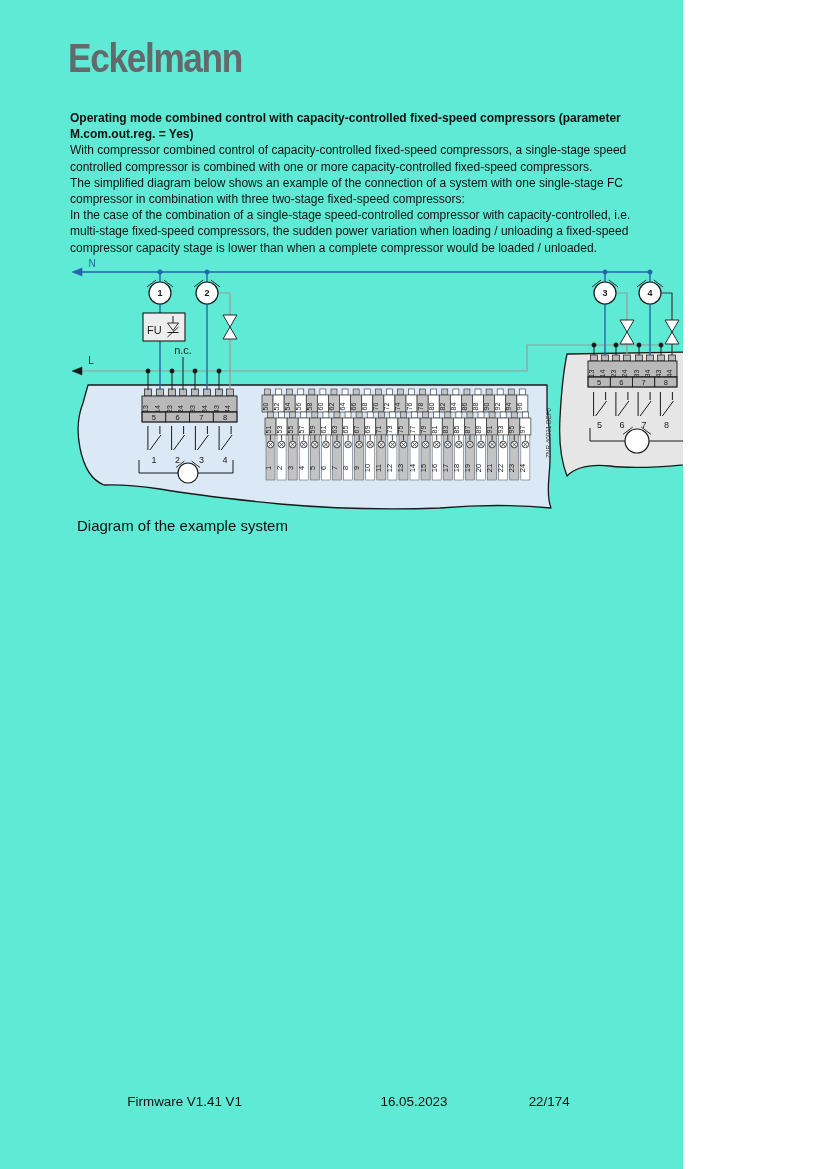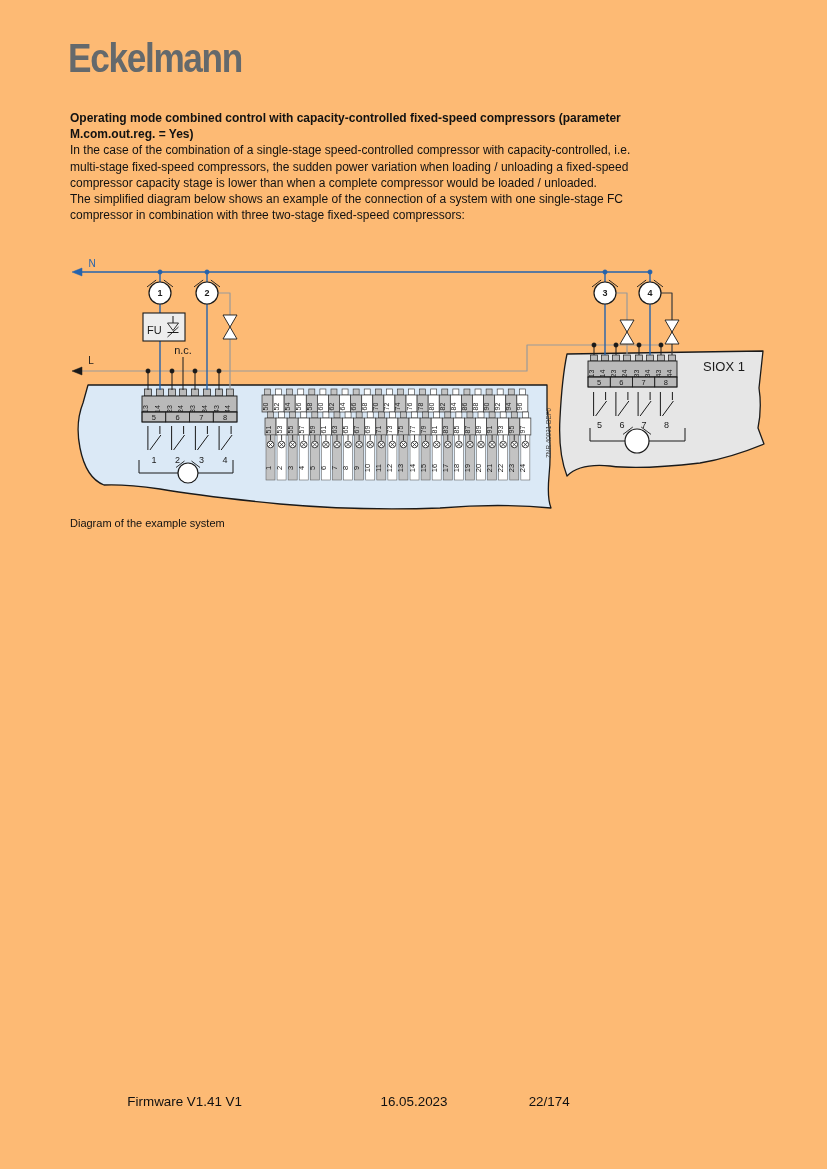--- a/index.html
+++ b/index.html
@@ -1,44 +1,46 @@
 <!DOCTYPE html>
 <html><head>
 <meta charset="utf-8">
 <style>
   html,body{margin:0;padding:0;background:#ffffff;}
   body{font-family:"Liberation Sans", sans-serif;color:#111;}
-  .page{position:relative;width:827px;height:1169px;background:#fdba74;overflow:hidden;}
+  .page{position:relative;width:683px;height:1169px;background:#5eead4;overflow:hidden;}
   .logo{position:absolute;left:68px;top:36px;font-size:40px;font-weight:bold;color:#64696c;
         letter-spacing:-1.5px;transform:scaleX(.88);transform-origin:left top;}
   .textblock{position:absolute;left:70px;top:110px;width:700px;font-size:12px;line-height:16.2px;}
   .textblock p{margin:0;white-space:pre-line;}
   .textblock .head{font-weight:bold;}
-  .caption{position:absolute;left:70px;top:517px;font-size:11px;}
+  .caption{position:absolute;left:77px;top:517px;font-size:15px;}
   .diagram{position:absolute;left:70px;top:258px;width:700px;height:268px;}
   .footer{position:absolute;left:70px;top:1094px;width:688px;font-size:13.4px;display:flex;}
   .footer .fl{flex:1;text-align:center;}
   .footer .fc{flex:1;text-align:center;}
   .footer .fr{flex:1;text-align:left;}
   svg text{font-family:"Liberation Sans", sans-serif;}
 </style>
 </head>
 <body>
 
 <div class="page">
   <div class="logo">Eckelmann</div>
 
   <div class="textblock">
     <p class="head">Operating mode combined control with capacity-controlled fixed-speed compressors (parameter
 M.com.out.reg. = Yes)</p>
+    <p>With compressor combined control of capacity-controlled fixed-speed compressors, a single-stage speed
+controlled compressor is combined with one or more capacity-controlled fixed-speed compressors.</p>
+    <p>The simplified diagram below shows an example of the connection of a system with one single-stage FC
+compressor in combination with three two-stage fixed-speed compressors:</p>
     <p>In the case of the combination of a single-stage speed-controlled compressor with capacity-controlled, i.e.
 multi-stage fixed-speed compressors, the sudden power variation when loading / unloading a fixed-speed
 compressor capacity stage is lower than when a complete compressor would be loaded / unloaded.</p>
-    <p>The simplified diagram below shows an example of the connection of a system with one single-stage FC
-compressor in combination with three two-stage fixed-speed compressors:</p>
   </div>
 
   <svg id="diagram-svg" class="diagram" viewBox="0 0 700 268">
       <path d="M18 127 H477 V150 Q482 190 479 218 Q477 240 481 250 Q430 245 370 250 Q290 253 210 246 Q130 238 90 231 Q55 226 34 227 Q16 220 10 190 Q5 165 13 145 Z" fill="#dbe9f6" stroke="#1a1a1a" stroke-width="1.3" stroke-linejoin="round"></path>
       <path d="M497 96 L693 93 L689 130 Q692 150 688 170 L694 186 Q660 200 630 205 Q570 212 540 208 Q510 205 497 218 Q488 195 490 160 Q492 120 497 96 Z" fill="#e6e6e6" stroke="#1a1a1a" stroke-width="1.3" stroke-linejoin="round"></path>
       <text x="633" y="113" font-size="13" fill="#1a1a1a" text-anchor="start" font-weight="normal">SIOX 1</text>
       <text x="480.5" y="200" font-size="6.3" fill="#444" text-anchor="start" font-weight="normal" transform="rotate(-90 480.5 200)">ZNR 40031 DEF0</text>
       <rect x="74.5" y="131" width="7" height="7" fill="#b9b9b9" stroke="#1a1a1a" stroke-width="0.7"></rect>
       <rect x="86.5" y="131" width="7" height="7" fill="#b9b9b9" stroke="#1a1a1a" stroke-width="0.7"></rect>
       <rect x="98.5" y="131" width="7" height="7" fill="#b9b9b9" stroke="#1a1a1a" stroke-width="0.7"></rect>

